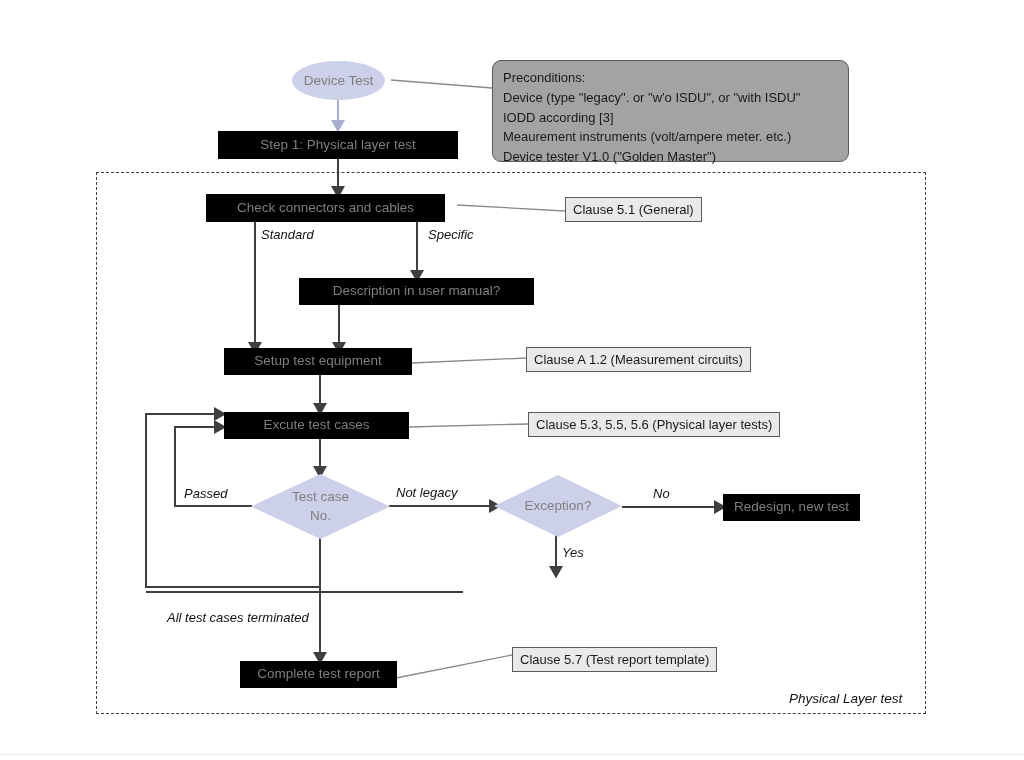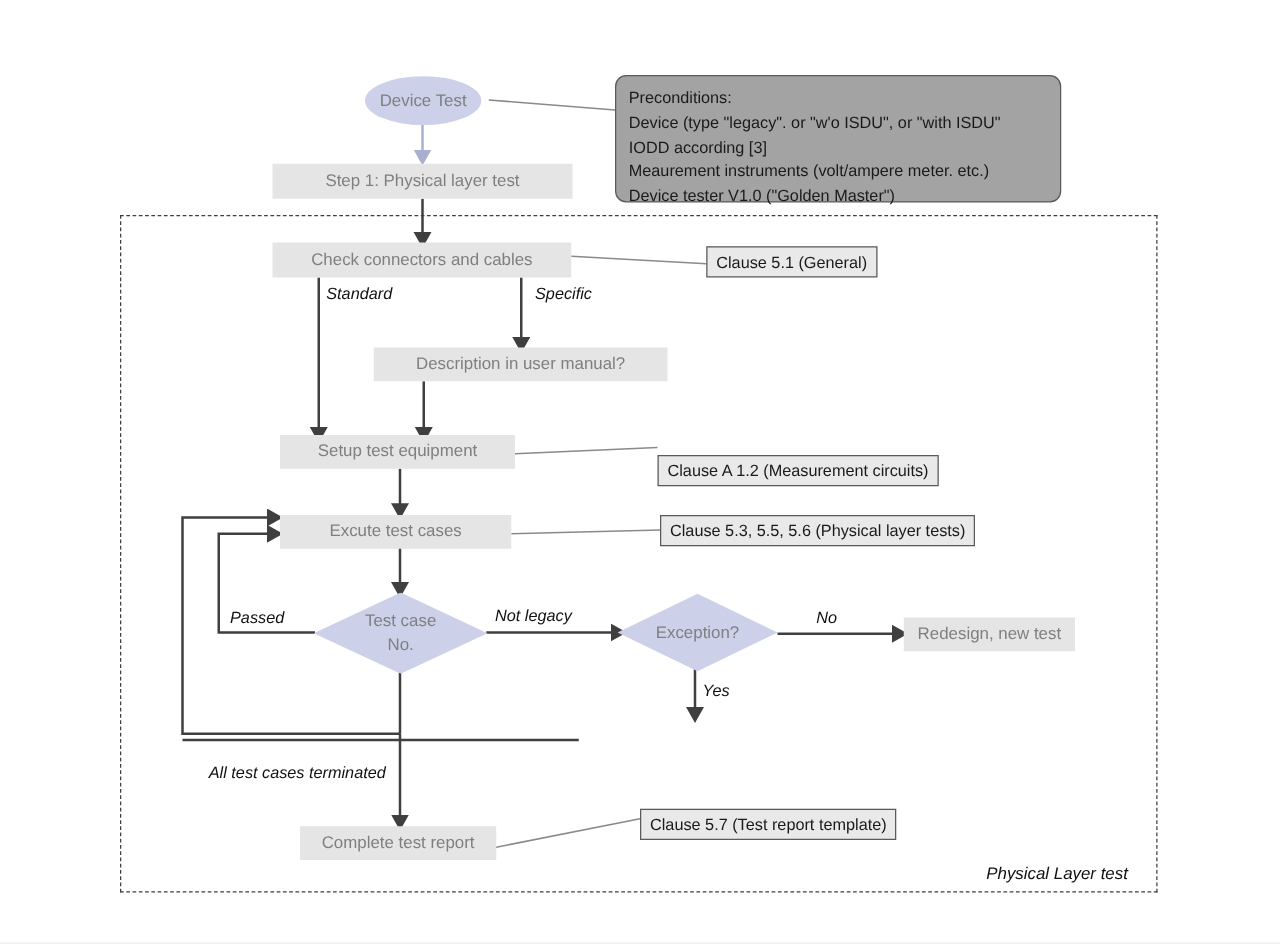--- a/index.html
+++ b/index.html
@@ -16,21 +16,21 @@
     background: #ffffff;
   }
   svg.layer {
     position: absolute; left: 0; top: 0;
     width: 1024px; height: 760px;
     pointer-events: none;
   }
   
   .pbox {
     position: absolute;
-    background: #e5e5e5;
+    background: #000000;
     color: #7f7f7f;
     font-size: 13.5px;
     display: flex;
     align-items: center;
     justify-content: center;
     text-align: center;
     line-height: 1.25;
     white-space: nowrap;
   }
   
@@ -178,21 +178,21 @@
   </svg>
 
   <div class="ellipse" style="left:292px; top:61px; width:93px; height:39px;justify-content:center;">
     <span>Device Test</span>
   </div>
 
   <div class="pbox" style="left:218px; top:131px; width:240px; height:28px;">
     <span>Step 1: Physical layer test</span>
   </div>
 
-  <div class="pbox" style="left:218px; top:194px; width:239px; height:28px;">
+  <div class="pbox" style="left:206px; top:194px; width:239px; height:28px;">
     <span>Check connectors and cables</span>
   </div>
 
   <div class="pbox" style="left:299px; top:278px; width:235px; height:27px;">
     <span>Description in user manual?</span>
   </div>
 
   <div class="pbox" style="left:224px; top:348px; width:188px; height:27px;">
     <span>Setup test equipment</span>
   </div>
@@ -238,21 +238,21 @@
     <div class="line">Device (type "legacy". or "w'o ISDU", or "with ISDU"</div>
     <div class="line">IODD according [3]</div>
     <div class="line">Meaurement instruments (volt/ampere meter. etc.)</div>
     <div class="line">Device tester V1.0 ("Golden Master")</div>
   </div>
 
   <div class="clause" style="left:565px; top:197px; height:25px;">
     <span>Clause 5.1 (General)</span>
   </div>
 
-  <div class="clause" style="left:526px; top:347px; height:25px;margin-top:17px;">
+  <div class="clause" style="left:526px; top:347px; height:25px;">
     <span>Clause A 1.2 (Measurement circuits)</span>
   </div>
 
   <div class="clause" style="left:528px; top:412px; height:25px;">
     <span>Clause 5.3, 5.5, 5.6 (Physical layer tests)</span>
   </div>
 
   <div class="clause" style="left:512px; top:647px; height:25px;">
     <span>Clause 5.7 (Test report template)</span>
   </div>

